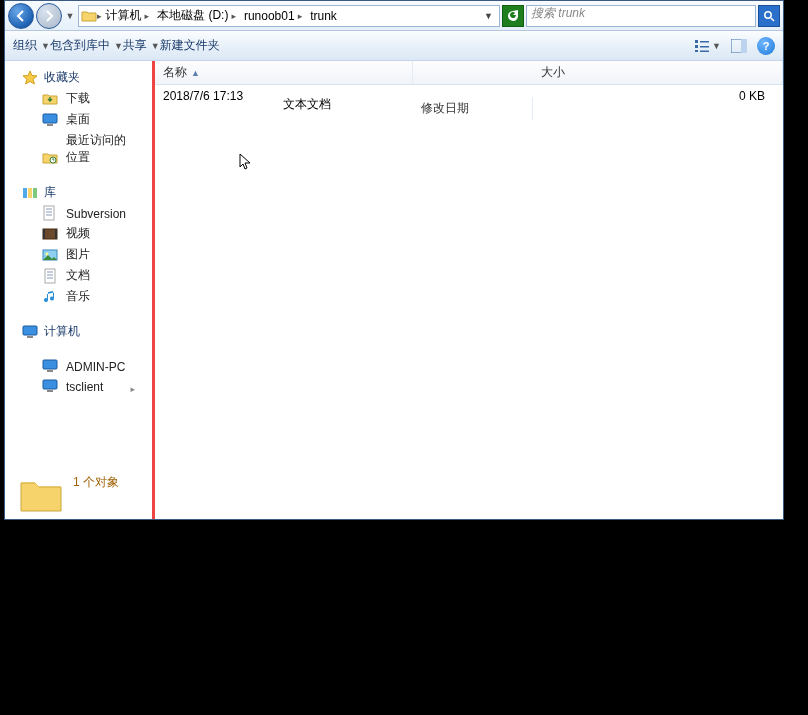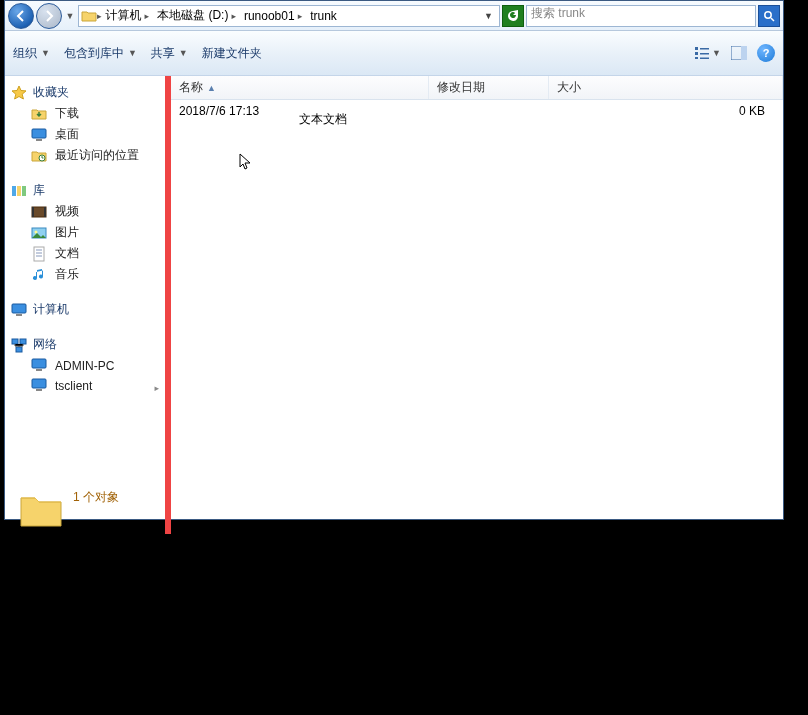--- a/index.html
+++ b/index.html
@@ -6,37 +6,37 @@
 body { background: #000; width: 808px; height: 715px; overflow: hidden; }
 .window { position: absolute; left: 4px; top: 0; width: 780px; height: 520px; background: #fff; border: 1px solid #3b5a82; box-shadow: 2px 2px 6px rgba(0,0,0,0.5); }
 .addrbar { height: 30px; background: linear-gradient(#f7fbff,#e6f0fa); display: flex; align-items: center; padding: 2px 3px; border-bottom: 1px solid #b6c8dd; gap: 2px; }
 .navbtn { width: 26px; height: 26px; border-radius: 50%; background: radial-gradient(circle at 35% 30%, #6aa7e8, #1e62b4 70%, #0b3f7a); display: flex; align-items: center; justify-content: center; color: #fff; font-weight: bold; cursor: default; border: 1px solid #2a5a9a; }
 .navbtn.disabled { background: radial-gradient(circle at 35% 30%, #d8e2ef, #b8c4d4 70%, #9aabc0); color: #e9eef5; }
 .navdd { width: 12px; height: 26px; display: flex; align-items: center; justify-content: center; color: #3a6aa5; }
 .crumbs { flex: 1; height: 22px; background: #fff; border: 1px solid #9db6d3; display: flex; align-items: center; padding: 0 2px; gap: 0; overflow: hidden; }
 .crumb { display: flex; align-items: center; gap: 3px; padding: 0 4px; height: 20px; cursor: default; white-space: nowrap; }
 .tri { color: #555; font-size: 9px; }
 .refresh { width: 22px; height: 22px; background: #1f7f1f; border: 1px solid #0f5f0f; display: flex; align-items: center; justify-content: center; color: #fff; }
-.searchbox { width: 230px; height: 22px; background: #fff; border: 1px solid #9db6d3; display: flex; align-items: center; padding: 0 0 4px 4px; color: #888; }
+.searchbox { width: 230px; height: 22px; background: #fff; border: 1px solid #9db6d3; display: flex; align-items: center; padding: 0 0 4px 4px; color: #888; font-style: italic; }
 .searchbtn { width: 22px; height: 22px; background: #2a6fc9; border: 1px solid #1a4f99; display: flex; align-items: center; justify-content: center; color: #fff; }
-.toolbar { height: 45px; background: linear-gradient(#fafdff,#e9f1f9 50%,#dbe8f5); display: flex; align-items: center; padding: 0 8px; gap: 14px; border-bottom: 1px solid #c4d5e9; color: #1a3a6a; }
+.toolbar { height: 30px; background: linear-gradient(#fafdff,#e9f1f9 50%,#dbe8f5); display: flex; align-items: center; padding: 0 8px; border-bottom: 1px solid #c4d5e9; color: #1a3a6a; }
 .tbitem { display: flex; align-items: center; gap: 4px; cursor: default; }
 .tbright { margin-left: auto; display: flex; align-items: center; gap: 10px; color: #3a6aa5; }
 .iconbtn { display: flex; align-items: center; gap: 2px; }
 .body { display: flex; height: calc(100% - 60px); }
-.sidebar { width: 166px; border-right: 6px solid #ef4444; padding: 6px 0; overflow: hidden; position: relative; }
+.sidebar { width: 150px; border-right: 3px solid #ef4444; padding: 6px 11px; overflow: hidden; position: relative; }
 .group { margin-bottom: 14px; }
 .grouphdr { display: flex; align-items: center; gap: 6px; padding: 2px 6px; color: #1a3a6a; }
 .item { display: flex; align-items: flex-end; gap: 8px; padding: 2px 6px 2px 26px; color: #222; cursor: default; }
 .icon { width: 16px; height: 16px; display: inline-flex; align-items: center; justify-content: center; }
 .content { flex: 1; display: flex; flex-direction: column; }
 .colhdr { height: 24px; background: linear-gradient(#fdfdfe,#f1f4f8); border-bottom: 1px solid #d9e3ee; display: flex; color: #333; }
 .col { padding: 0 8px; border-right: 1px solid #e4ebf3; height: 100%; display: flex; align-items: center; gap: 4px; }
 .col.name { width: 258px; }
-.col.date { width: 120px; }
+.col.date { width: 120px; margin-top: 36px; }
 .col.type { width: 120px; }
 .col.size { flex: 1; justify-content: flex-start; }
 .row { height: 22px; display: flex; align-items: center; }
 .row .cell { padding: 0 8px; }
 .row .name { width: 258px; display: flex; align-items: center; gap: 6px; }
 .row .date { width: 120px; }
 .row .type { width: 120px; margin-top: 16px; }
 .row .size { flex: 1; text-align: right; padding-right: 18px; }
 .bigfolder { position: absolute; left: 14px; bottom: 4px; width: 44px; height: 40px; }
 .status { position: absolute; left: 68px; bottom: 28px; color: #a16207; }
@@ -195,20 +195,29 @@
                 <rect x="1" y="3" width="4" height="10" fill="#4fa8e8"></rect>
                 <rect x="6" y="3" width="4" height="10" fill="#f6d36b"></rect>
                 <rect x="11" y="3" width="4" height="10" fill="#7fc97f"></rect>
               </svg>
             </span>
           <span>库</span>
         </div>
         <div class="item">
             <span class="icon">
               <svg width="16" height="16" viewBox="0 0 16 16">
+                <rect x="2" y="1" width="10" height="14" fill="#fff" stroke="#aaa"></rect>
+                <path d="M4 4h6M4 7h6M4 10h6" stroke="#89b"></path>
+              </svg>
+            </span>
+            <span>Subversion</span>
+          </div>
+        <div class="item">
+            <span class="icon">
+              <svg width="16" height="16" viewBox="0 0 16 16">
                 <rect x="1" y="3" width="14" height="10" fill="#6a4a2a" stroke="#4a2a0a"></rect>
                 <rect x="1" y="3" width="2" height="10" fill="#333"></rect>
                 <rect x="13" y="3" width="2" height="10" fill="#333"></rect>
               </svg>
             </span>
             <span>视频</span>
           </div>
         <div class="item">
             <span class="icon">
               <svg width="16" height="16" viewBox="0 0 16 16">
@@ -244,31 +253,20 @@
               <svg width="16" height="16" viewBox="0 0 16 16">
                 <rect x="1" y="2" width="14" height="9" rx="1" fill="#3b8fe0" stroke="#1a5aa0"></rect>
                 <rect x="5" y="12" width="6" height="2" fill="#888"></rect>
               </svg>
             </span>
           <span>计算机</span>
         </div>
       </div>
 
       <div class="group">
-        <div class="grouphdr">
-          <span class="icon">
-              <svg width="16" height="16" viewBox="0 0 16 16">
-                <rect x="1" y="2" width="6" height="5" fill="#3b8fe0" stroke="#1a5aa0"></rect>
-                <rect x="9" y="2" width="6" height="5" fill="#3b8fe0" stroke="#1a5aa0"></rect>
-                <rect x="5" y="10" width="6" height="5" fill="#3b8fe0" stroke="#1a5aa0"></rect>
-                <path d="M4 7v2h8V7M8 9v1" stroke="#555"></path>
-              </svg>
-            </span>
-          <span>网络</span>
-        </div>
         <div class="item">
             <span class="icon">
               <svg width="16" height="16" viewBox="0 0 16 16">
                 <rect x="1" y="2" width="14" height="9" rx="1" fill="#3b8fe0" stroke="#1a5aa0"></rect>
                 <rect x="5" y="12" width="6" height="2" fill="#888"></rect>
               </svg>
             </span>
             <span>ADMIN-PC</span>
           </div>
         <div class="item">

